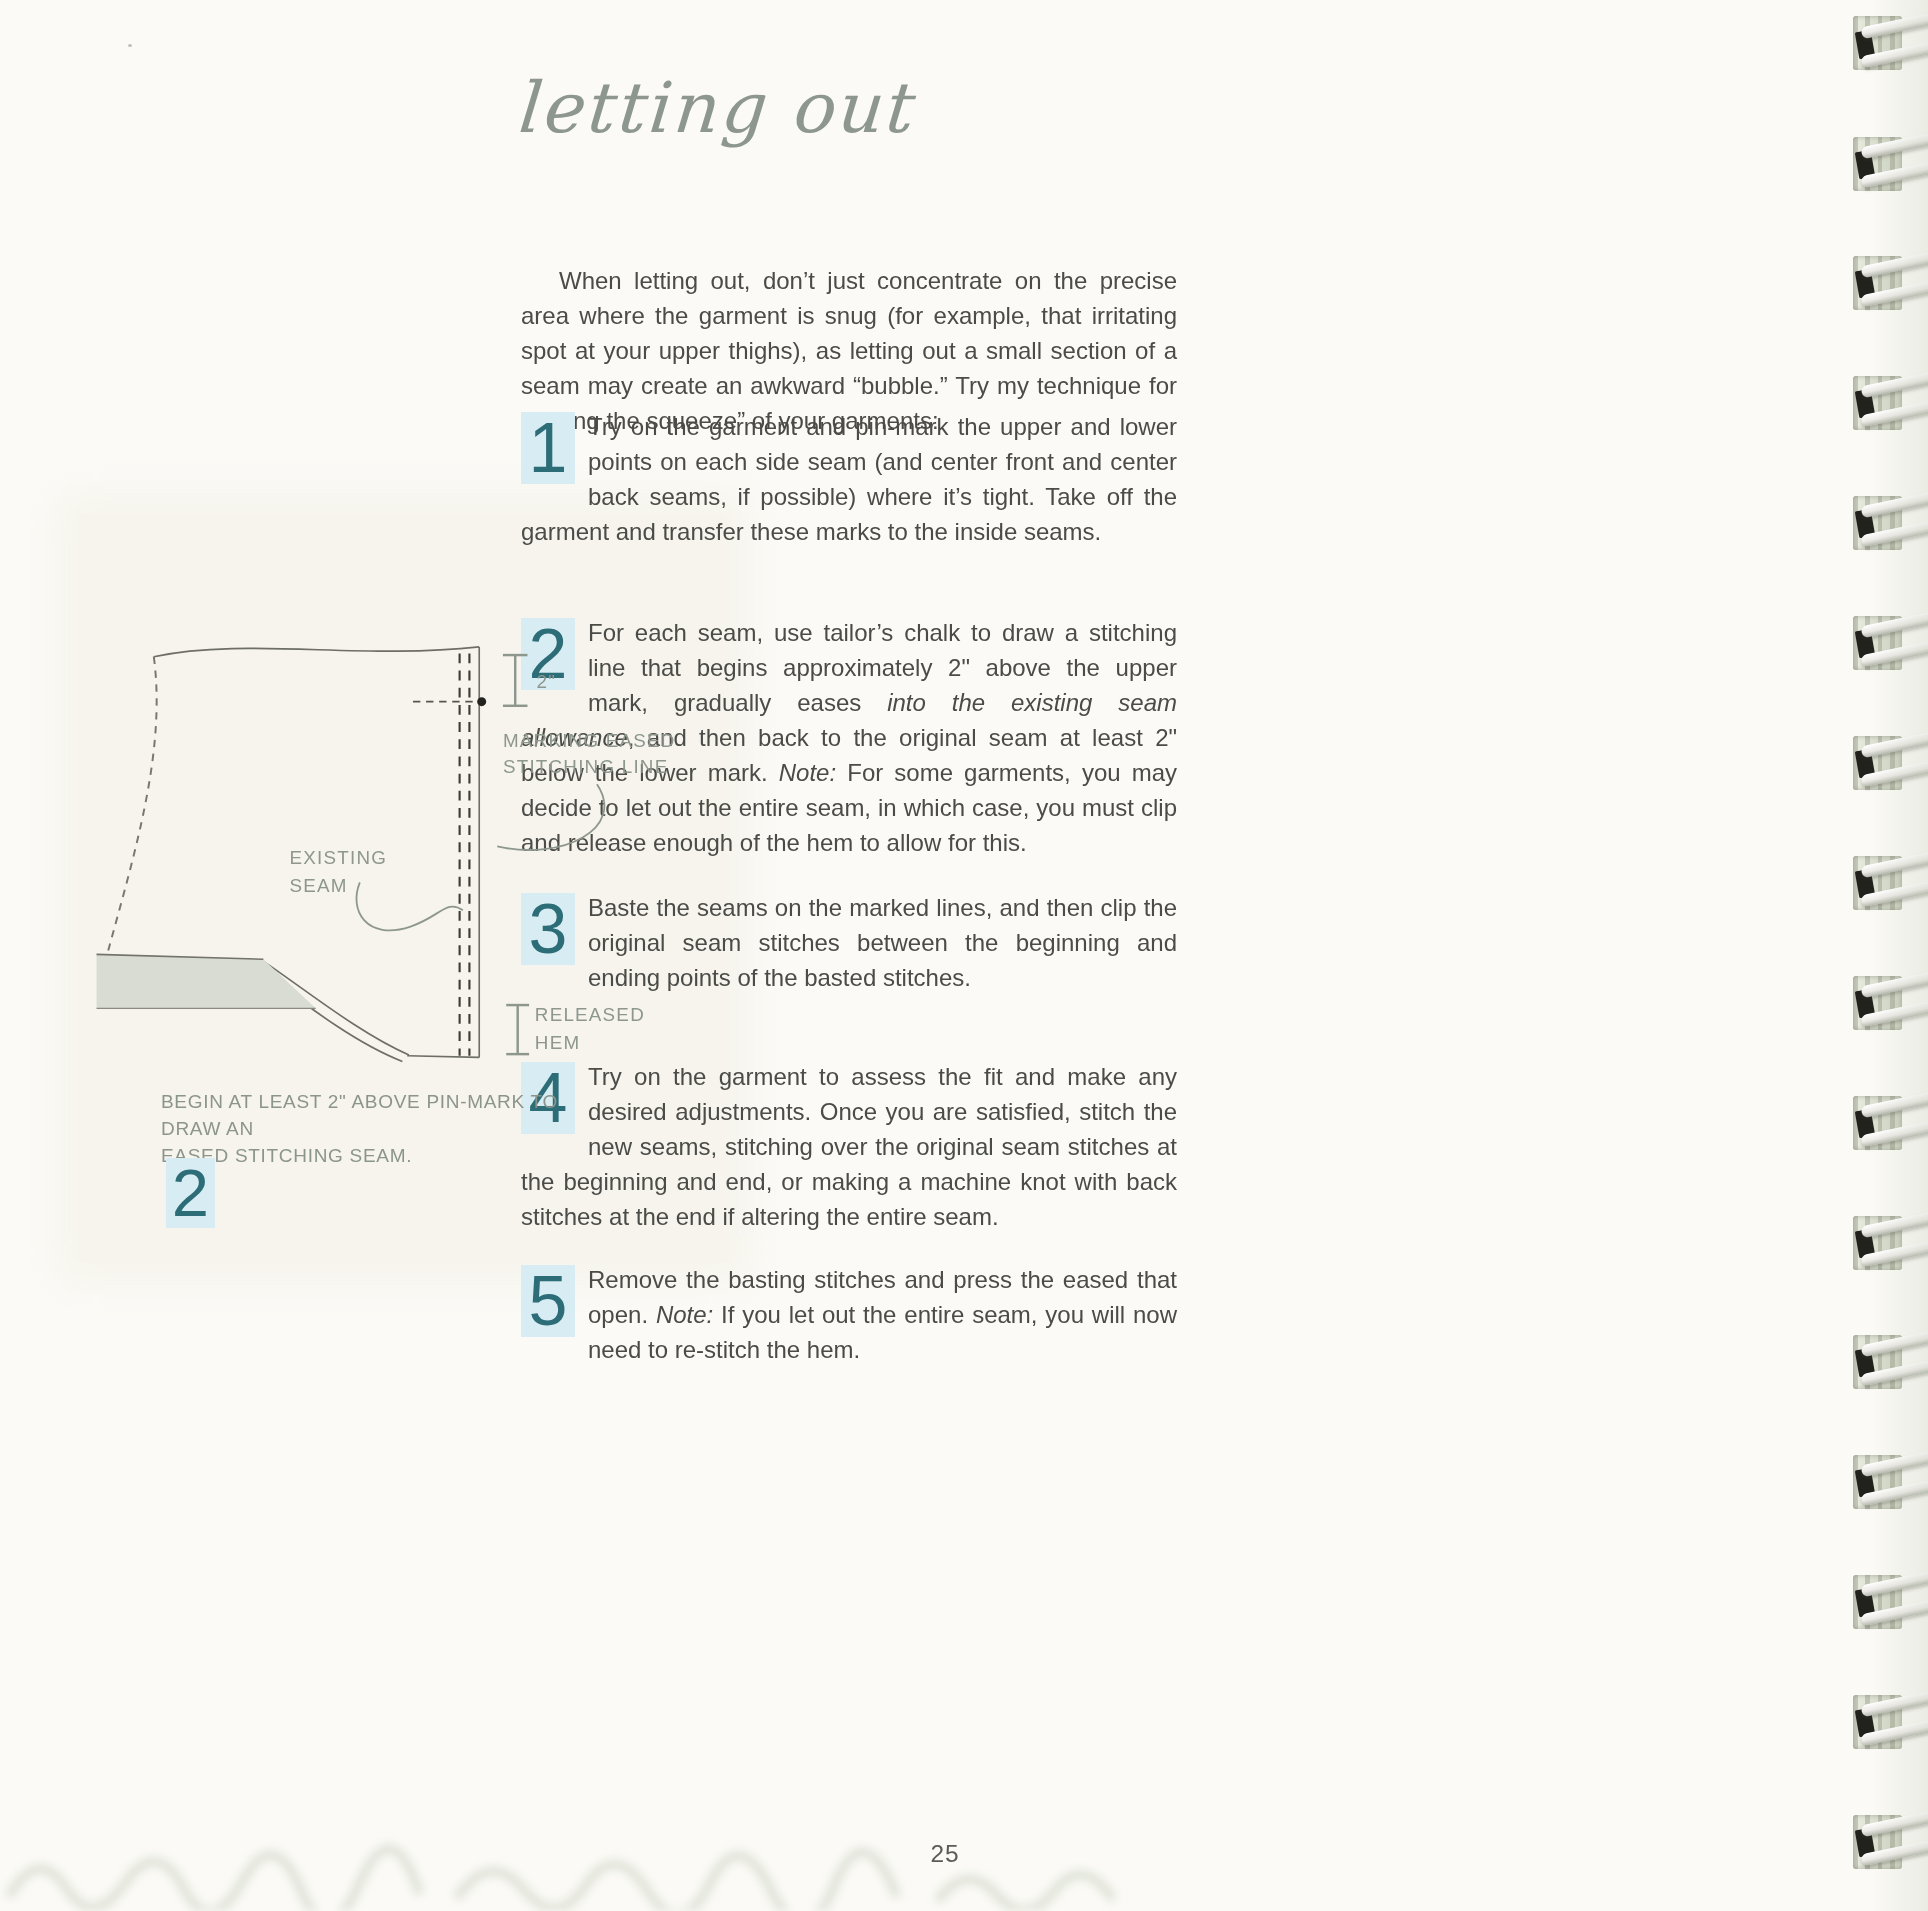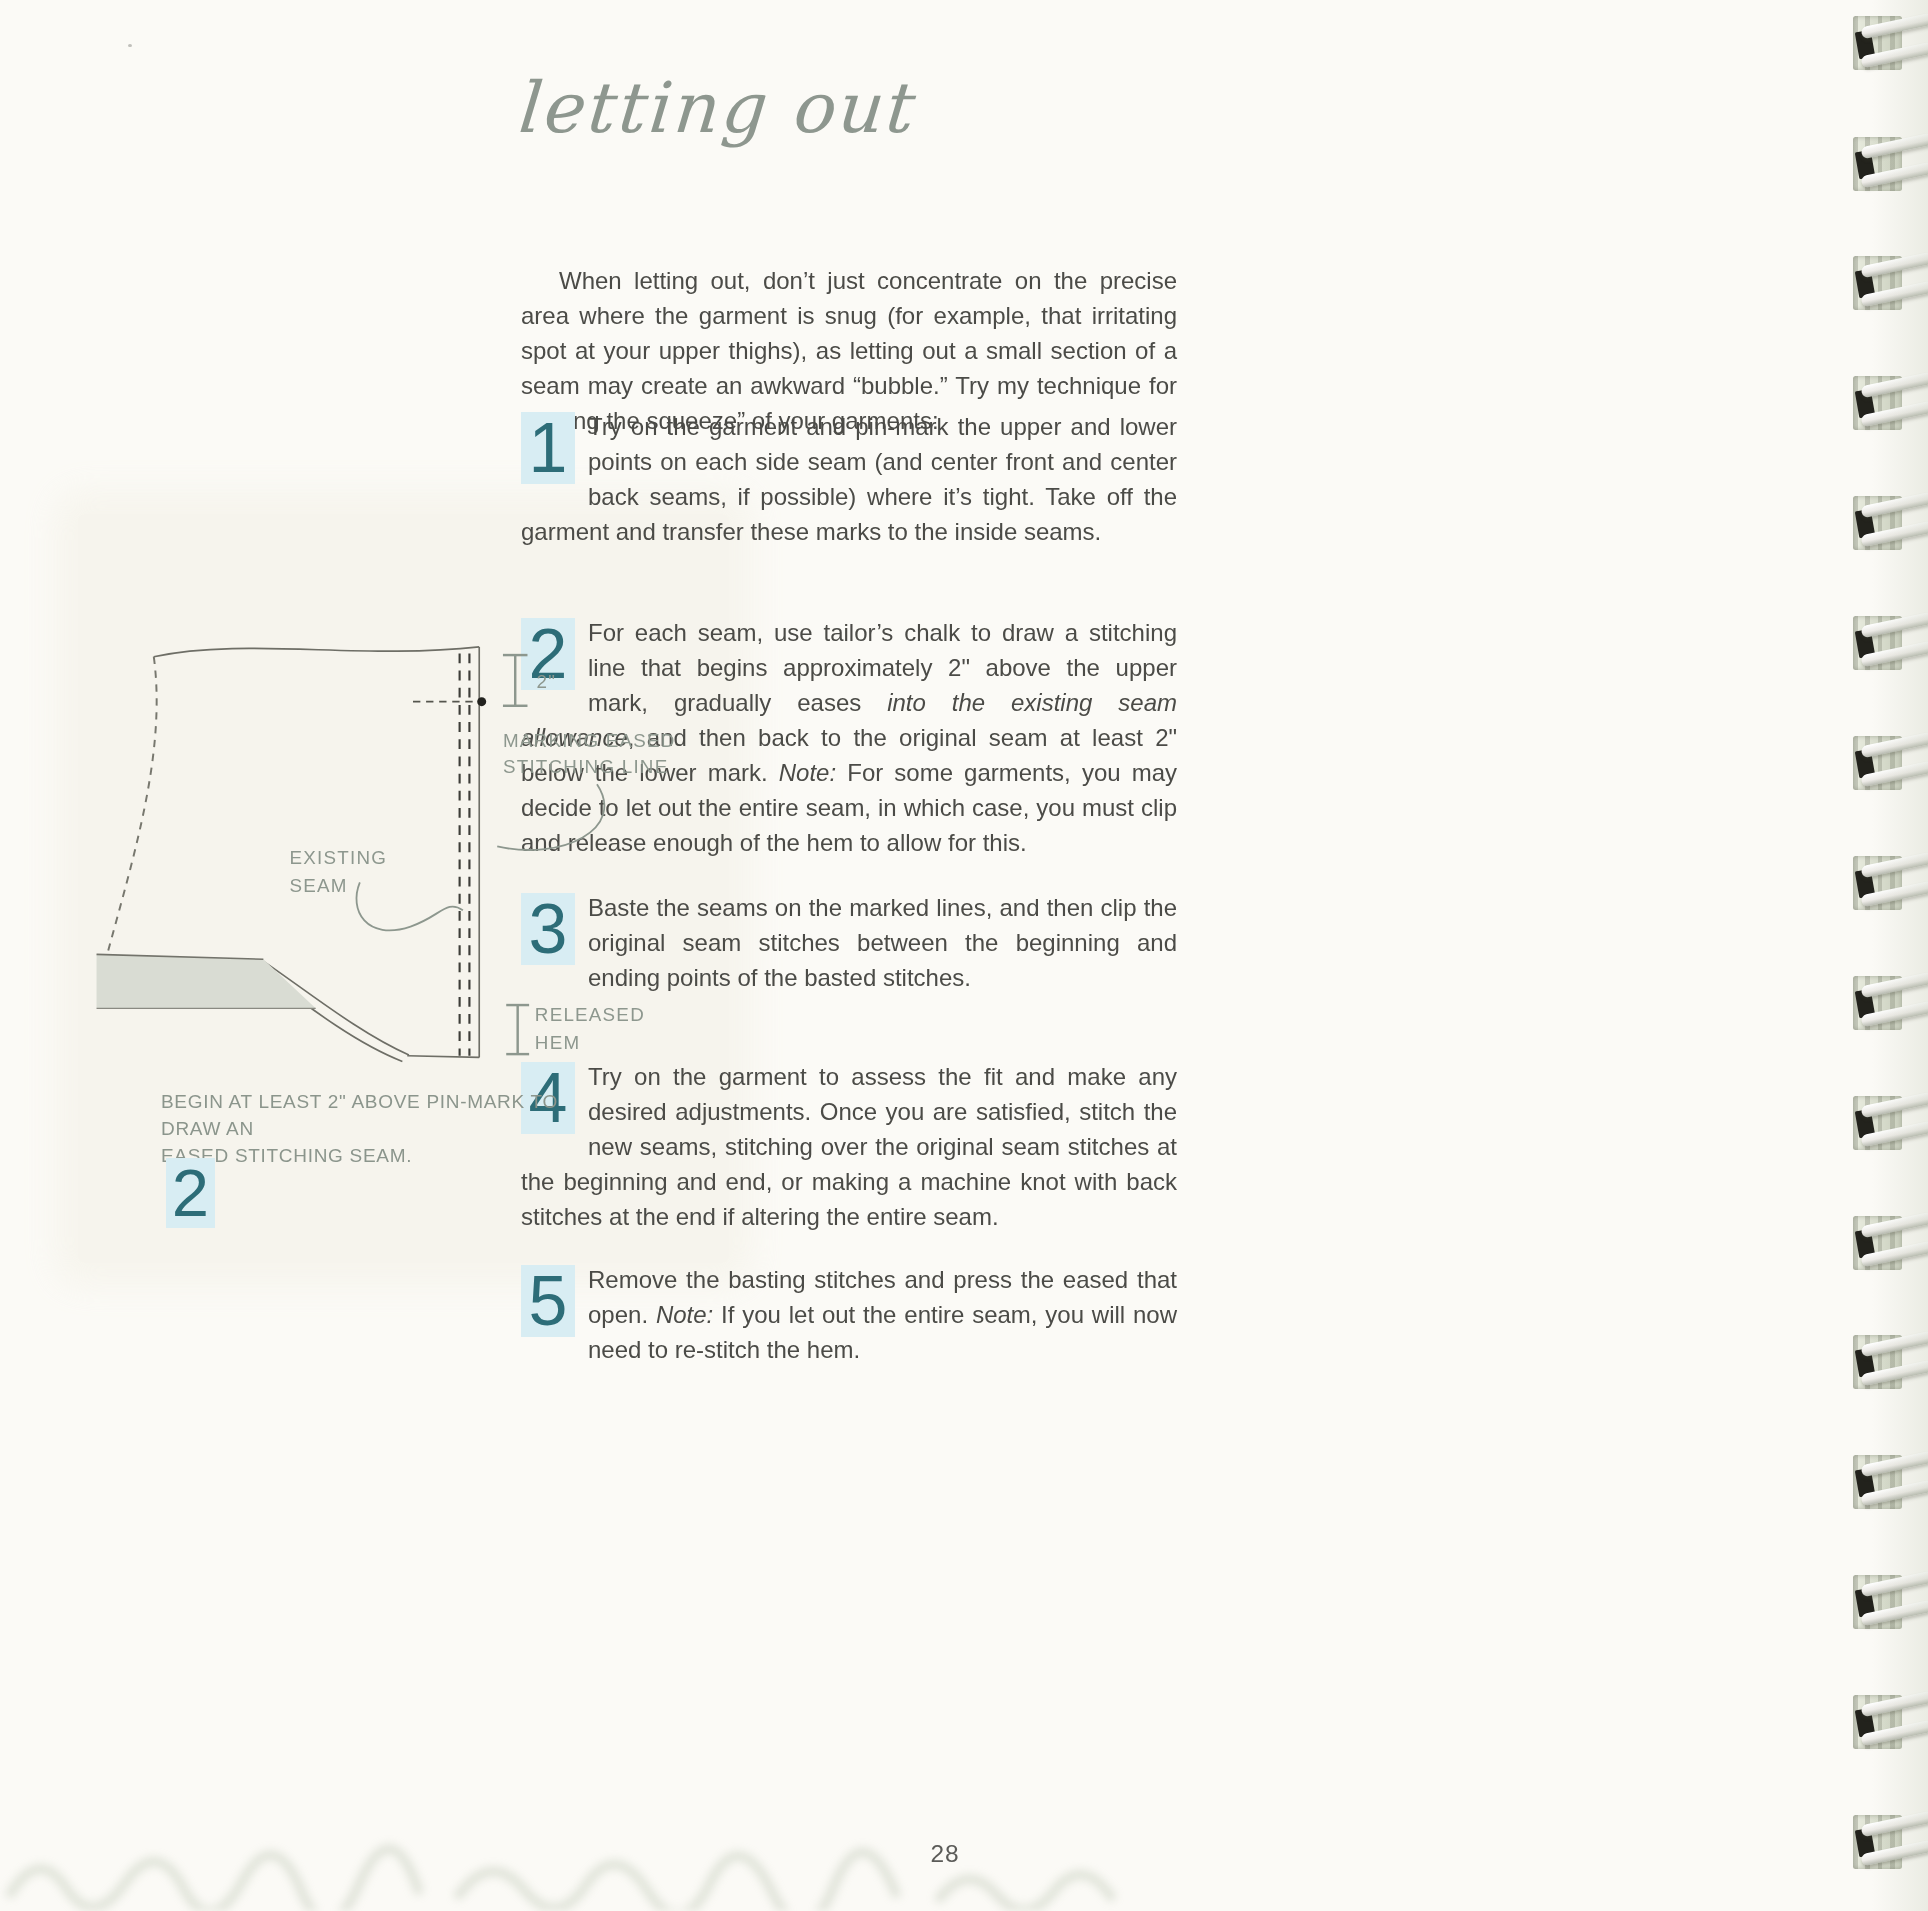--- a/index.html
+++ b/index.html
@@ -182,21 +182,21 @@
     <text x="544" y="522">HEM</text>
   </svg>
 
   <div class="figure-caption">
     <div>BEGIN AT LEAST 2" ABOVE PIN-MARK TO DRAW AN</div>
     <div>EASED STITCHING SEAM.</div>
   </div>
 
   <div class="fig-number">2</div>
 
-  <div class="page-number">28</div>
+  <div class="page-number">25</div>
 
   <svg class="ghost" width="1309" height="88" viewBox="0 0 1600 108">
     <g fill="none" stroke="#a3b097" stroke-width="13" stroke-linecap="round" opacity=".55">
       <path d="M10,86 Q45,30 78,80 T150,74 T222,80 T294,72 T366,82 T438,74 T510,82"></path>
       <path d="M560,88 Q600,34 640,82 T716,76 T792,84 T868,74 T944,84 T1020,78 T1096,86"></path>
       <path d="M1150,92 Q1185,48 1220,88 T1290,84 T1360,90"></path>
     </g>
   </svg>
 
   <div class="binding">

